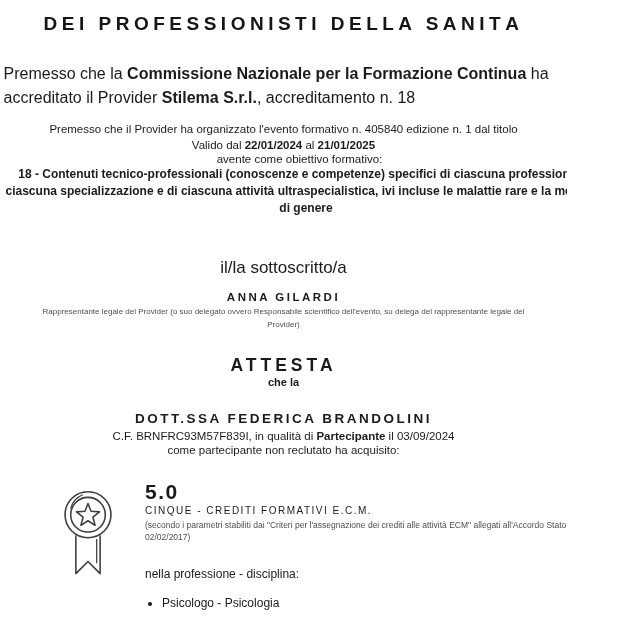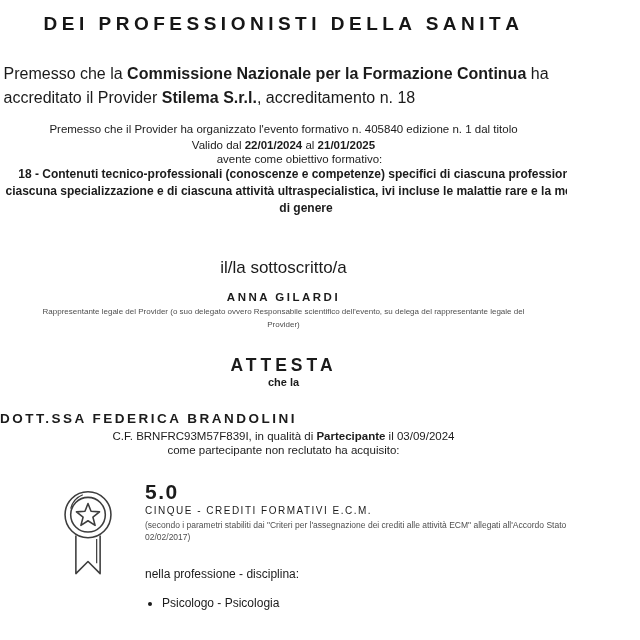--- a/index.html
+++ b/index.html
@@ -96,21 +96,21 @@
   .che-la {
     font-size: 11px;
     font-weight: 600;
     text-align: center;
   }
   .participant-name {
     margin-top: 23px;
     font-size: 13.5px;
     font-weight: bold;
     letter-spacing: 2.5px;
-    text-align: left;
+    text-align: center;
   }
   .cf-line {
     margin-top: 4px;
     font-size: 11.5px;
     text-align: center;
   }
   .acquired-line {
     margin-top: 2px;
     font-size: 11.5px;
     text-align: center;

